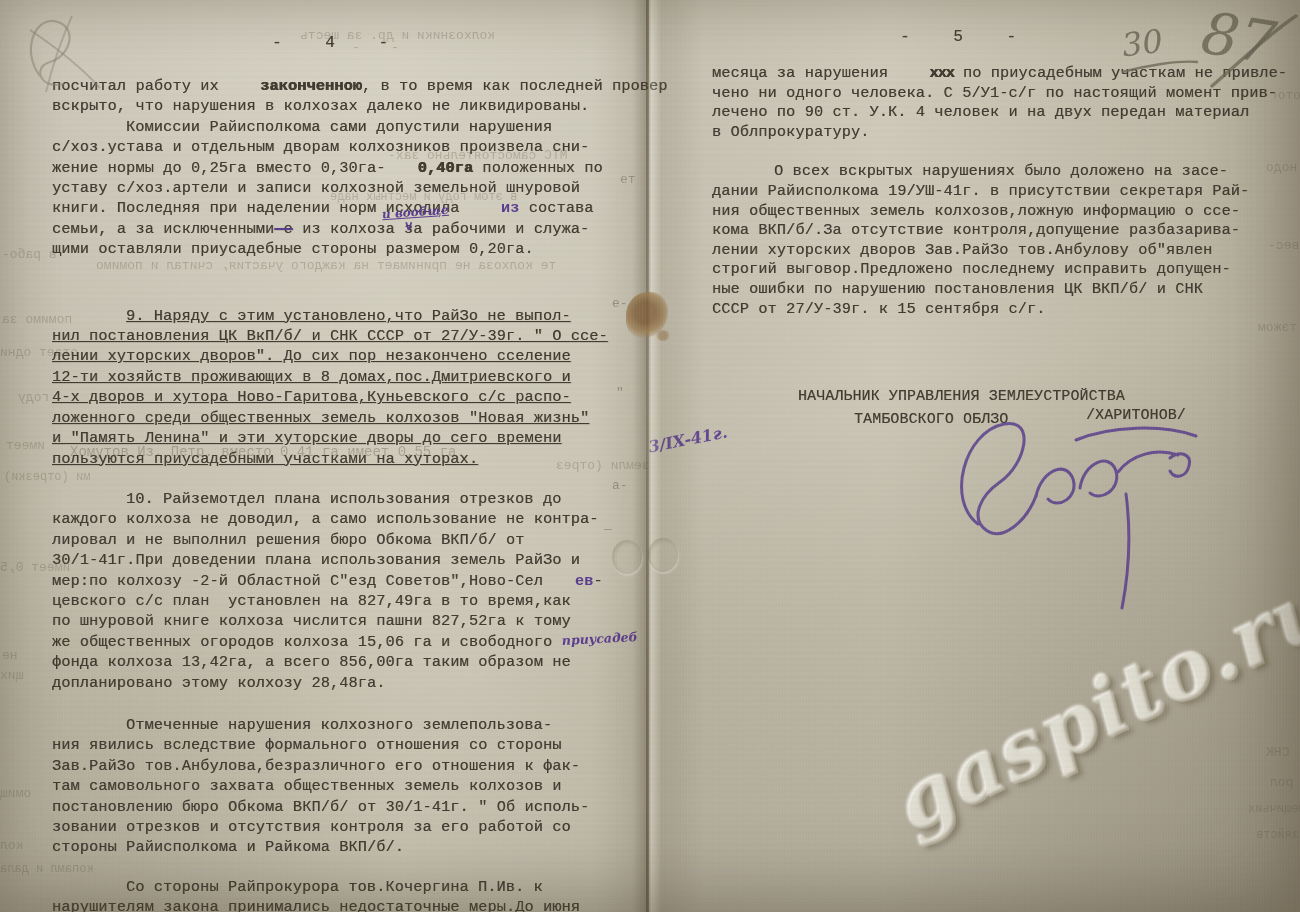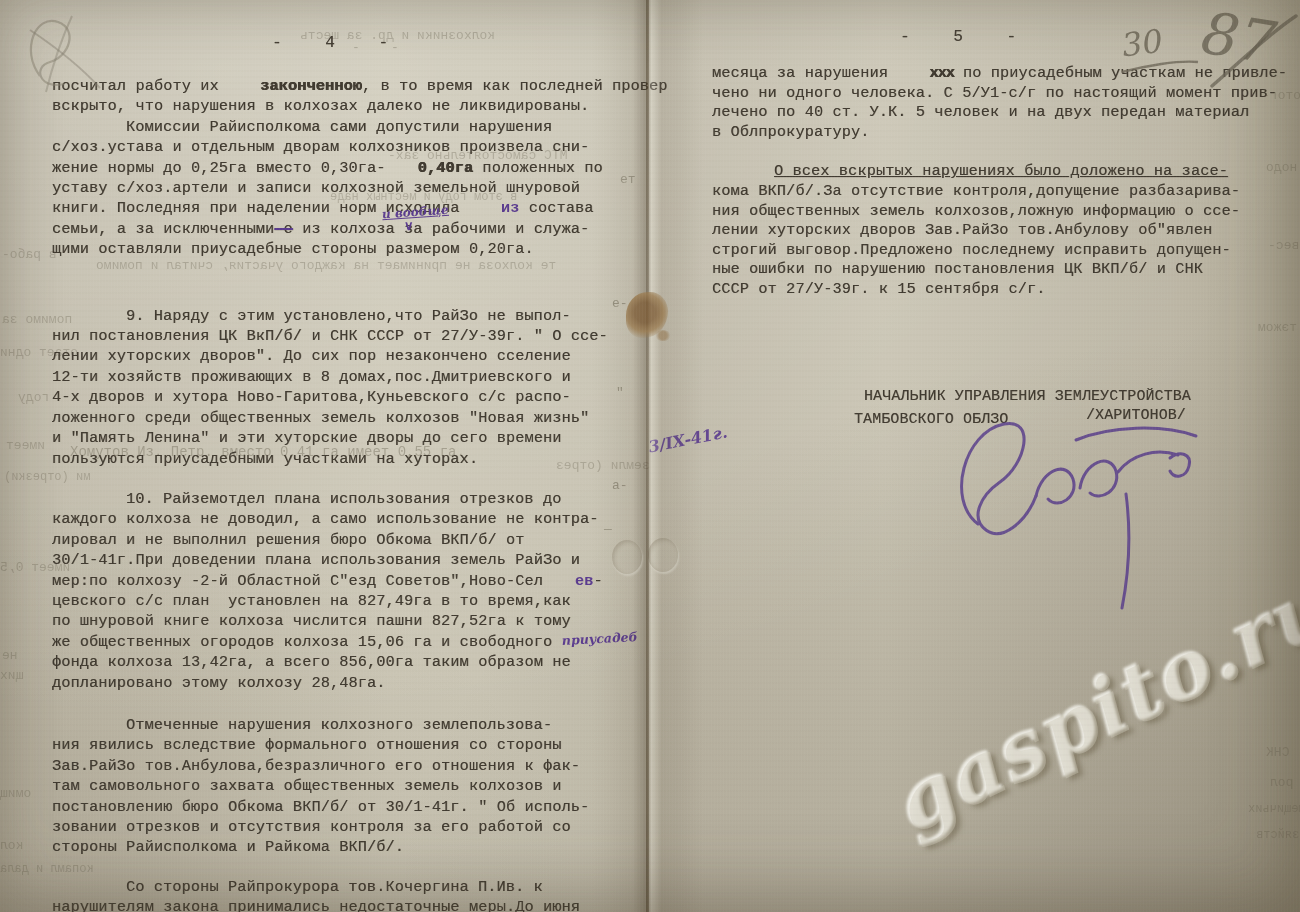--- a/index.html
+++ b/index.html
@@ -33,22 +33,22 @@
   #hole-left{left:612px;top:540px;}
   #hole-right{left:648px;top:538px;}
   
   .typed{position:absolute;z-index:3;font-family:"Liberation Mono","DejaVu Sans Mono",monospace;
     font-size:15.2px;color:#403a30;letter-spacing:.15px;
     text-shadow:.4px .3px .5px rgba(58,50,38,0.5);}
   #left-text{left:52px;top:76px;width:600px;line-height:20.4px;}
   #right-text{left:712px;top:64px;width:566px;line-height:19.6px;}
   .line{white-space:pre;}
   .para.indent .line:first-child{text-indent:74px;}
-  #right-text .para.indent .line:first-child{text-indent:62px;text-decoration:underline;}
-  #left-text .para:nth-child(3){margin-top:46px;}
+  #right-text .para.indent .line:first-child{text-indent:62px;}
+  #left-text .para:nth-child(3){margin-top:46px;text-decoration:underline;}
   #left-text .para:nth-child(4){margin-top:20px;}
   #left-text .para:nth-child(5){margin-top:22px;}
   #left-text .para:nth-child(6){margin-top:19px;}
   #right-text .para:nth-child(2){margin-top:20px;}
   .ov{font-weight:bold;text-shadow:.7px 0 0 currentColor, .3px .4px .6px rgba(40,32,20,0.6);margin-left:32px;}
   .xout{letter-spacing:-1px;}
   .pen{color:#5a3b8e;text-shadow:none;}
   .strike{text-decoration:line-through;text-decoration-color:#5a3b8e;text-decoration-thickness:2px;}
   .note{display:inline-block;font-family:"DejaVu Serif",serif;font-style:italic;font-size:12.5px;
     letter-spacing:0;transform:rotate(-3deg) translateY(-3px);font-weight:bold;}
@@ -60,21 +60,21 @@
   .pencil{position:absolute;z-index:4;color:#6c665а;}
   #pencil-30{left:1122px;top:24px;font-family:"DejaVu Serif",serif;font-style:italic;font-size:32px;
     color:#6e6859;transform:rotate(-7deg);opacity:.85;}
   #pencil-87{left:1202px;top:4px;font-family:"DejaVu Serif",serif;font-style:italic;font-size:58px;
     color:#6a6455;transform:rotate(9deg);opacity:.8;}
   svg.overlay{position:absolute;z-index:4;pointer-events:none;}
   
   .sig{position:absolute;z-index:3;font-family:"Liberation Mono","DejaVu Sans Mono",monospace;
     font-size:14.8px;color:#403a30;letter-spacing:.2px;white-space:pre;
     text-shadow:.4px .3px .5px rgba(58,50,38,0.5);}
-  #sig-line1{left:864px;top:388px;}
+  #sig-line1{left:798px;top:388px;}
   #sig-line2{left:854px;top:411px;}
   #sig-name{left:1086px;top:407px;}
   #hand-date{position:absolute;left:648px;top:430px;z-index:4;font-family:"DejaVu Serif",serif;
     font-style:italic;font-weight:bold;font-size:16px;color:#5a3b8e;transform:rotate(-11deg);opacity:.9;}
   #insertion{position:absolute;left:382px;top:205px;z-index:4;font-family:"DejaVu Serif",serif;
     font-style:italic;font-weight:bold;font-size:12px;color:#5a3b8e;transform:rotate(-4deg);
     text-decoration:underline;}
   #caret{position:absolute;left:404px;top:218px;z-index:4;font-size:13px;color:#5a3b8e;font-weight:bold;}
   
   #ghosts{position:absolute;inset:0;z-index:1;pointer-events:none;}
@@ -190,27 +190,28 @@
       </div>
       <div class="para indent">
         <div class="line">Со стороны Райпрокурора тов.Кочергина П.Ив. к</div>
         <div class="line">нарушителям закона принимались недостаточные меры.До июня</div>
       </div>
     </div>
   <div id="right-text" class="typed">
       <div class="para">
         <div class="line"><span>месяца за нарушения </span><span class="ov xout">ххх</span><span> по приусадебным участкам не привле-</span></div>
         <div class="line">чено ни одного человека. С 5/У1-с/г по настоящий момент прив-</div>
-        <div class="line">лечено по 40 ст. У.К. 5 человек и на двух передан материал</div>
+        <div class="line">лечено по 90 ст. У.К. 4 человек и на двух передан материал</div>
         <div class="line">в Облпрокуратуру.</div>
       </div>
       <div class="para indent">
         <div class="line">О всех вскрытых нарушениях было доложено на засе-</div>
+        <div class="line">дании Райисполкома 19/УШ-41г. в присутствии секретаря Рай-</div>
+        <div class="line">ния общественных земель колхозов,ложную информацию о ссе-</div>
         <div class="line">кома ВКП/б/.За отсутствие контроля,допущение разбазарива-</div>
-        <div class="line">ния общественных земель колхозов,ложную информацию о ссе-</div>
         <div class="line">лении хуторских дворов Зав.РайЗо тов.Анбулову об"явлен</div>
         <div class="line">строгий выговор.Предложено последнему исправить допущен-</div>
         <div class="line">ные ошибки по нарушению постановления ЦК ВКП/б/ и СНК</div>
         <div class="line">СССР от 27/У-39г. к 15 сентября с/г.</div>
       </div>
     </div>
 
   <div id="insertion">и вообще</div>
   <div id="caret">∨</div>
 

